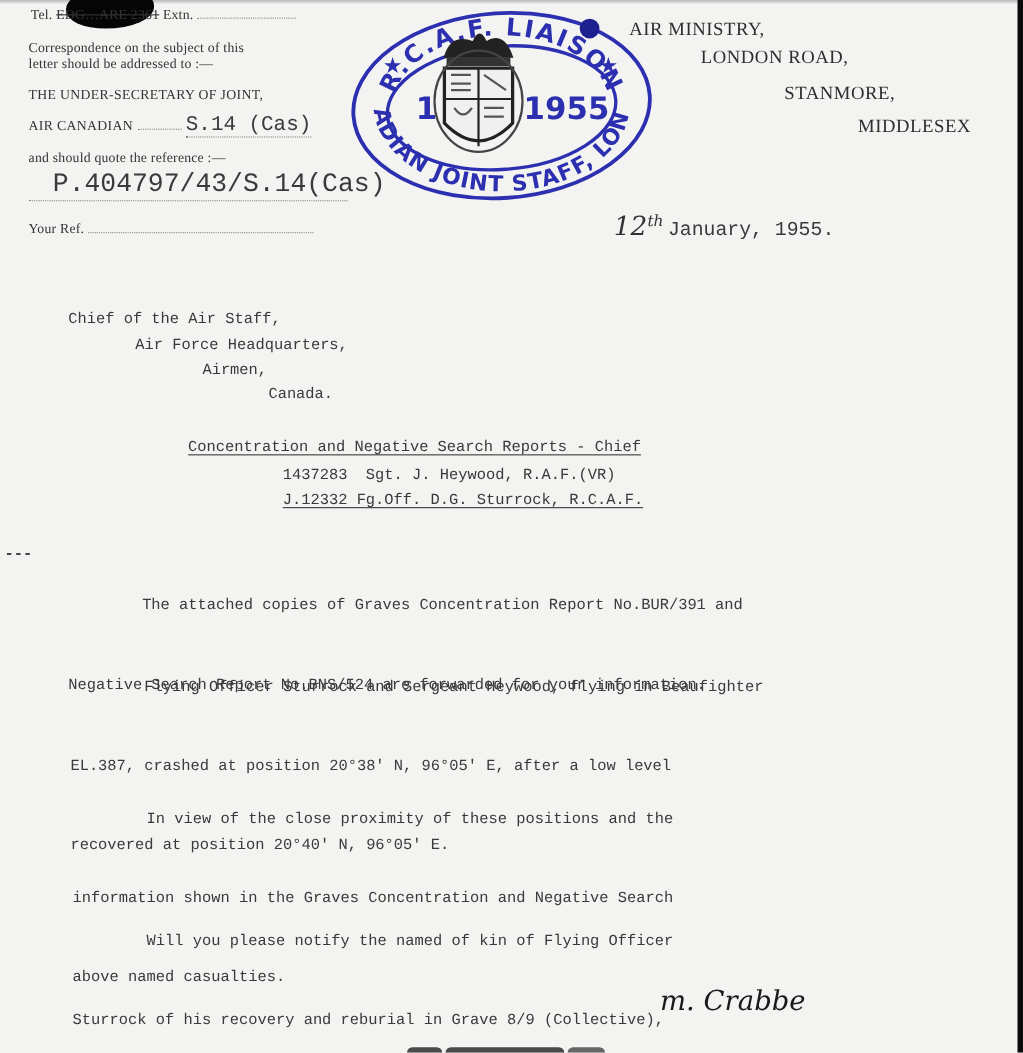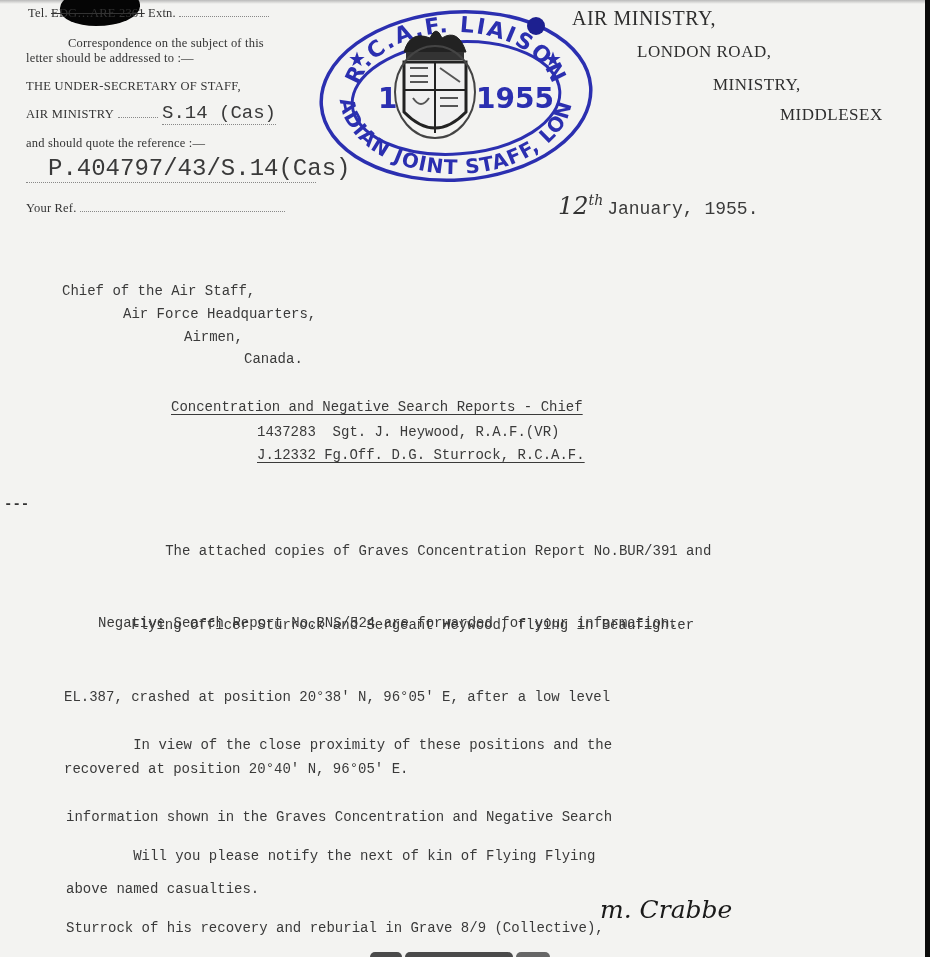--- a/index.html
+++ b/index.html
@@ -69,26 +69,26 @@
   <div class="redact" style="left:60px;top:-10px;width:80px;height:36px;"></div>
   <div class="redact" style="left:96px;top:14px;width:28px;height:10px;"></div>
 
   <div class="abs sans hdr-small" style="left:28px;top:6px;">
     <span>Tel.</span>
     <span style="text-decoration:line-through;">EDG…ARE 2361</span>
     <span>Extn.</span>
     <span class="dots" style="width:90px;"></span>
   </div>
 
-  <div class="abs sans hdr-small" style="left:26px;top:36px;margin-left:42px;">Correspondence on the subject of this</div>
+  <div class="abs sans hdr-small" style="left:26px;top:36px;">Correspondence on the subject of this</div>
   <div class="abs sans hdr-small" style="left:26px;top:51px;">letter should be addressed to :—</div>
-  <div class="abs sans hdr-caps" style="left:26px;top:79px;">THE UNDER-SECRETARY OF STAFF,</div>
+  <div class="abs sans hdr-caps" style="left:26px;top:79px;">THE UNDER-SECRETARY OF JOINT,</div>
 
   <div class="abs" style="left:26px;top:102px;">
-    <span class="sans hdr-caps">AIR MINISTRY</span>
+    <span class="sans hdr-caps">AIR CANADIAN</span>
     <span class="dots" style="width:40px;"></span>
     <span class="mono typed" style="border-bottom:1px dotted #888;">S.14 (Cas)</span>
   </div>
 
   <div class="abs sans hdr-small" style="left:26px;top:136px;">and should quote the reference :—</div>
   <div class="abs mono typed" style="left:26px;top:155px;width:290px;border-bottom:1px dotted #888;padding-left:22px;box-sizing:border-box;font-size:24px;">P.404797/43/S.14(Cas)</div>
 
   <div class="abs sans hdr-small" style="left:26px;top:201px;">
     <span>Your Ref.</span>
     <span class="dots" style="width:205px;"></span>
@@ -119,60 +119,60 @@
       <rect x="88" y="44" width="58" height="8" fill="#333"></rect>
       <path d="M 86 54 L 148 54 L 148 104 Q 117 136 86 104 Z" fill="#f0f0f0" stroke="#222" stroke-width="3"></path>
       <line x1="117" y1="54" x2="117" y2="125" stroke="#222" stroke-width="2"></line>
       <line x1="86" y1="82" x2="148" y2="82" stroke="#222" stroke-width="2"></line>
       <path d="M 92 60 l 18 0 M 92 68 l 18 0 M 92 74 l 18 0 M 122 60 l 20 14 M 122 90 l 18 0 M 122 98 l 18 0 M 95 90 q 8 12 16 0" stroke="#555" stroke-width="2" fill="none"></path>
       <ellipse cx="117" cy="84" rx="40" ry="46" fill="none" stroke="#444" stroke-width="2"></ellipse>
     </g>
     <circle cx="218" cy="18" r="9" fill="#1d2090"></circle>
   </svg>
 
-  <div class="abs sans addr" style="left:572px;top:7px;font-size:20px;">AIR MINISTRY,</div>
+  <div class="abs sans addr" style="left:572px;top:17px;font-size:17px;">AIR MINISTRY,</div>
   <div class="abs sans addr" style="left:637px;top:42px;">LONDON ROAD,</div>
-  <div class="abs sans addr" style="left:713px;top:75px;">MINISTRY,</div>
+  <div class="abs sans addr" style="left:713px;top:75px;">STANMORE,</div>
   <div class="abs sans addr" style="left:780px;top:105px;">MIDDLESEX</div>
 
   <div class="abs" style="left:558px;top:192px;">
     <span class="date-hand"><span>12</span><sup>th</sup></span>
     <span class="mono body-text" style="font-size:18px;">January, 1955.</span>
   </div>
 
   <div class="abs mono body-text" style="left:62px;top:279px;">Chief of the Air Staff,</div>
   <div class="abs mono body-text" style="left:123px;top:302px;">Air Force Headquarters,</div>
   <div class="abs mono body-text" style="left:184px;top:325px;">Airmen,</div>
   <div class="abs mono body-text" style="left:244px;top:347px;">Canada.</div>
 
   <div class="abs mono body-text u" style="left:171px;top:395px;">Concentration and Negative Search Reports - Chief</div>
   <div class="abs mono body-text" style="left:257px;top:420px;white-space:pre;">1437283  Sgt. J. Heywood, R.A.F.(VR)</div>
   <div class="abs mono body-text u" style="left:257px;top:443px;">J.12332 Fg.Off. D.G. Sturrock, R.C.A.F.</div>
 
   <div class="abs mono" style="left:4px;top:496px;font-size:14px;color:#333;font-weight:bold;">---</div>
 
-  <div class="abs mono body-text" style="left:62px;top:491px;white-space:pre;margin-left:36px;">
+  <div class="abs mono body-text" style="left:62px;top:491px;white-space:pre;">
     <div>        The attached copies of Graves Concentration Report No.BUR/391 and</div>
     <div>Negative Search Report No.BNS/524 are forwarded for your information.</div>
   </div>
 
   <div class="abs mono body-text" style="left:64px;top:565px;white-space:pre;">
     <div>        Flying Officer Sturrock and Sergeant Heywood, flying in Beaufighter</div>
     <div>EL.387, crashed at position 20°38' N, 96°05' E, after a low level</div>
     <div>recovered at position 20°40' N, 96°05' E.</div>
   </div>
 
   <div class="abs mono body-text" style="left:66px;top:685px;white-space:pre;">
     <div>        In view of the close proximity of these positions and the</div>
     <div>information shown in the Graves Concentration and Negative Search</div>
     <div>above named casualties.</div>
   </div>
 
   <div class="abs mono body-text" style="left:66px;top:796px;white-space:pre;">
-    <div>        Will you please notify the next of kin of Flying Flying</div>
+    <div>        Will you please notify the named of kin of Flying Officer</div>
     <div>Sturrock of his recovery and reburial in Grave 8/9 (Collective),</div>
     
   </div>
 
   <div class="signature">m. Crabbe</div>
 
   <div class="toolbar">
     <div style="width:32px;"></div>
     <div style="width:108px;"></div>
     <div style="width:34px;background:#666;"></div>

